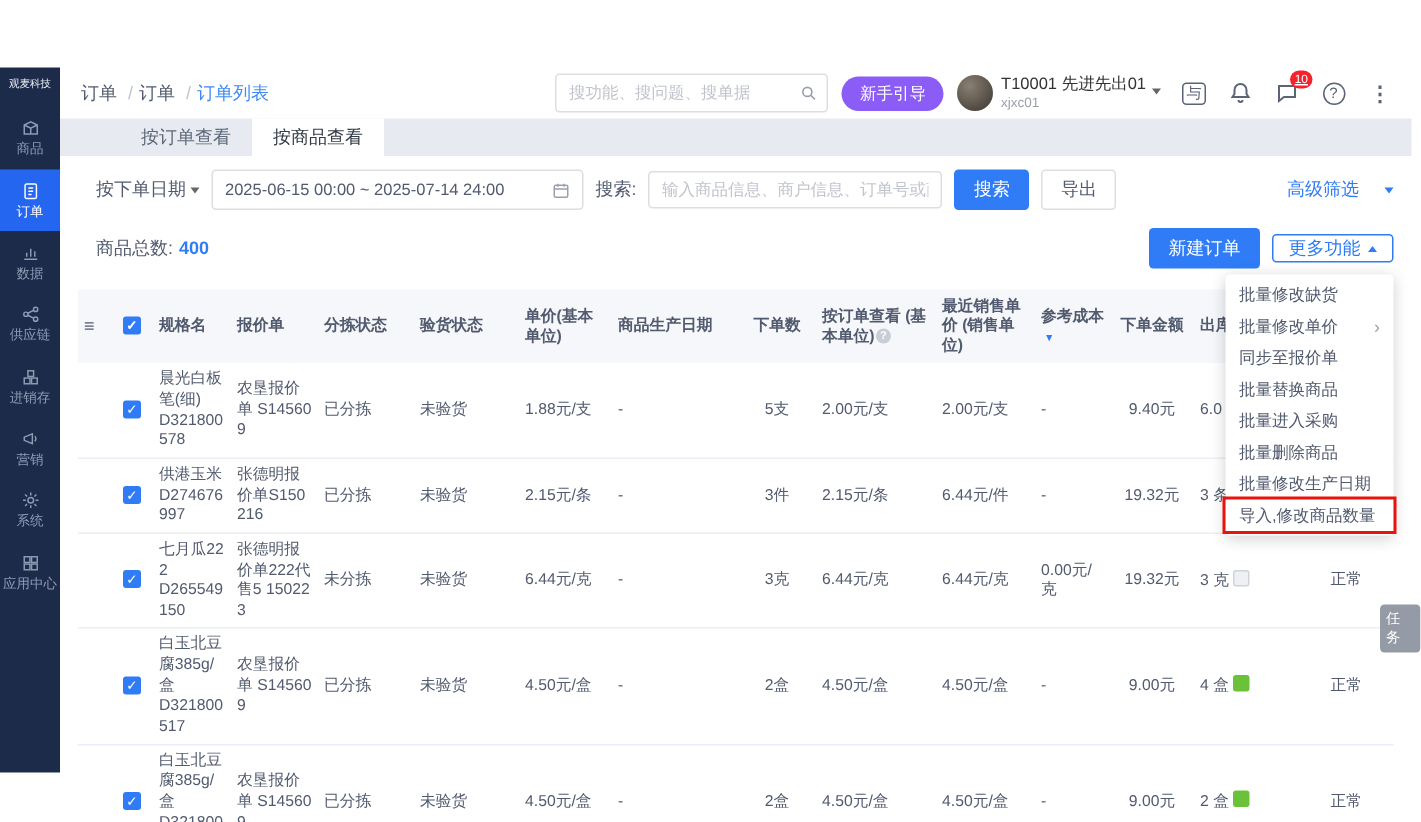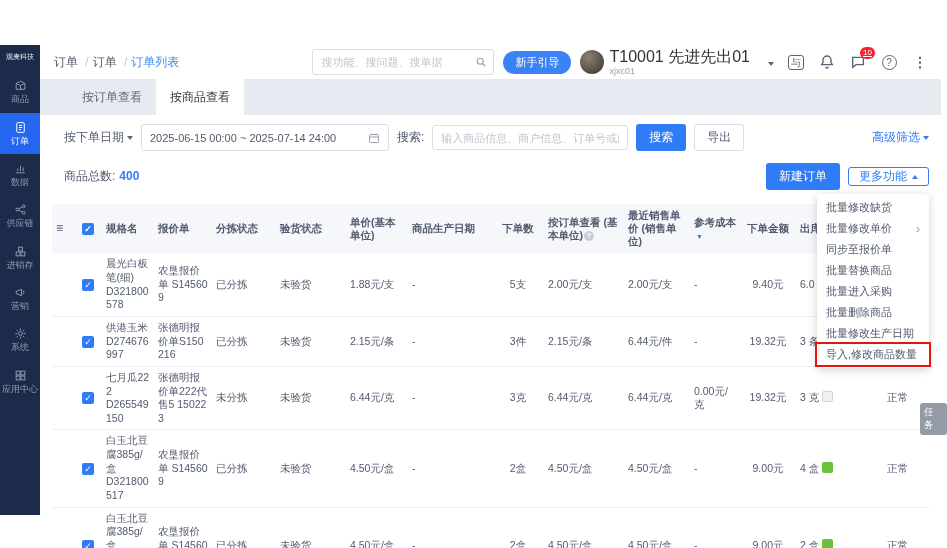--- a/index.html
+++ b/index.html
@@ -20,59 +20,59 @@
   
   .topbar{height:34px;flex-shrink:0;display:flex;align-items:center;gap:9px;padding:0 10px 0 14px;}
   .crumbs{font-size:12px;display:flex;gap:4px;white-space:nowrap;}
   .crumb:not(:last-child)::after{content:" /";color:#c0c4cc;margin-left:4px;}
   .crumb.current{color:#3d8af2;}
   .top-search{margin-left:auto;width:168px;height:24px;border:1px solid #dcdee2;border-radius:3px;
               display:flex;align-items:center;padding:0 6px;gap:4px;background:#fff;}
   .top-search input{border:none;outline:none;flex:1;font-size:11px;color:#515a6e;min-width:0;background:transparent;}
   .top-search input::placeholder{color:#c0c4cc;}
   .search-glyph svg{width:12px;height:12px;display:block;}
-  .guide-btn{background:#3b82f6;color:#fff;font-size:11px;padding:4px 12px;border-radius:12px;border:none;
+  .guide-btn{background:#8b5cf6;color:#fff;font-size:11px;padding:4px 12px;border-radius:12px;border:none;
              cursor:pointer;white-space:nowrap;}
   .user-box{display:flex;align-items:center;gap:5px;cursor:pointer;}
   .avatar{width:24px;height:24px;border-radius:50%;background:radial-gradient(circle at 35% 30%,#8a7f72,#3a3530);flex-shrink:0;}
   .user-meta{display:flex;flex-direction:column;line-height:1.2;}
-  .user-name{font-size:16px;color:#333;display:flex;align-items:flex-end;gap:18px;white-space:nowrap;}
+  .user-name{font-size:11px;color:#333;display:flex;align-items:flex-end;gap:4px;white-space:nowrap;}
   .user-acct{font-size:9px;color:#9aa0ab;}
   .caret-down{width:0;height:0;border-left:3.5px solid transparent;border-right:3.5px solid transparent;
               border-top:4px solid #666;display:inline-block;}
   .top-icons{display:flex;align-items:center;gap:13px;margin:0 2px 0 4px;}
   .tico{position:relative;width:18px;height:18px;display:flex;align-items:center;justify-content:center;
         color:#5a6475;cursor:pointer;}
   .tico svg{width:16px;height:16px;display:block;}
   .svc::after{content:"与";font-size:10px;border:1px solid #5a6475;border-radius:3px;padding:0 2px;line-height:13px;}
   .badge{position:absolute;top:-6px;right:-8px;background:#f5222d;color:#fff;border-radius:8px;font-size:8px;
          line-height:10px;padding:1px 3px;min-width:8px;text-align:center;text-decoration:underline;}
   .help::after{content:"?";font-size:10px;border:1.3px solid #5a6475;border-radius:50%;width:13px;height:13px;
                line-height:13px;text-align:center;}
   .dots::after{content:"⋮";font-size:14px;font-weight:bold;}
 
   
-  .tabbar{background:#e7ebf1;display:flex;align-items:stretch;padding-left:28px;height:36px;flex-shrink:0;}
+  .tabbar{background:#e7ebf1;display:flex;align-items:stretch;padding-left:40px;height:25px;flex-shrink:0;}
   .tab{font-size:12px;color:#5d6879;padding:0 14px;display:flex;align-items:center;cursor:pointer;}
   .tab.active{background:#fff;color:#323a45;}
 
   
   .filter-row{display:flex;align-items:center;gap:8px;padding:9px 12px 6px 24px;flex-shrink:0;}
   .flabel{font-size:12px;color:#515a6e;display:flex;align-items:center;gap:3px;white-space:nowrap;cursor:pointer;}
   .date-box{border:1px solid #dcdee2;border-radius:3px;height:25px;display:flex;align-items:center;
             padding:0 8px;font-size:11px;color:#515a6e;width:230px;justify-content:space-between;cursor:pointer;}
   .cal-icon svg{width:12px;height:12px;display:block;}
   .f-search-input{width:196px;height:25px;border:1px solid #dcdee2;border-radius:3px;font-size:11px;
                   padding:0 8px;outline:none;color:#515a6e;box-sizing:border-box;}
   .f-search-input::placeholder{color:#c0c4cc;}
   .btn-primary{background:#2f7cf6;color:#fff;border:none;border-radius:3px;font-size:12px;padding:5px 13px;
                cursor:pointer;white-space:nowrap;}
   .btn-plain{background:#fff;color:#515a6e;border:1px solid #dcdee2;border-radius:3px;font-size:12px;
              padding:4px 12px;cursor:pointer;white-space:nowrap;}
-  .adv-link{margin-left:auto;color:#2f7cf6;font-size:12px;display:flex;gap:3px;align-items:center;
+  .adv-link{margin-left:auto;color:#2f7cf6;font-size:12px;display:flex;gap:17px;align-items:center;
             cursor:pointer;white-space:nowrap;}
   .caret-down.blue{border-top-color:#2f7cf6;}
 
   
   .toolbar{display:flex;align-items:center;padding:6px 12px 6px 24px;flex-shrink:0;}
   .total{font-size:12px;color:#515a6e;}
   .total .val{color:#2f7cf6;font-weight:bold;margin-left:4px;}
   .toolbar-right{margin-left:auto;display:flex;gap:8px;position:relative;align-items:center;}
   .btn-outline-primary{background:#fff;border:1px solid #2f7cf6;color:#2f7cf6;border-radius:3px;font-size:12px;
                        padding:0 10px;cursor:pointer;display:flex;align-items:center;gap:5px;}

